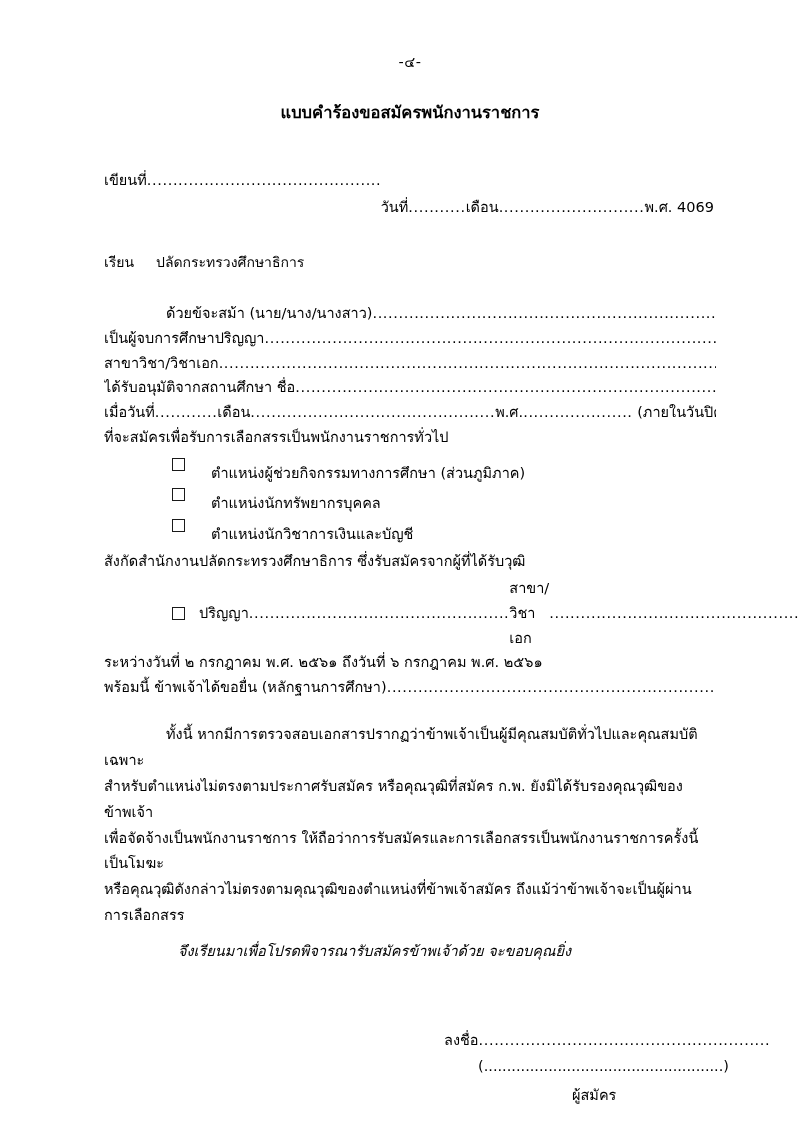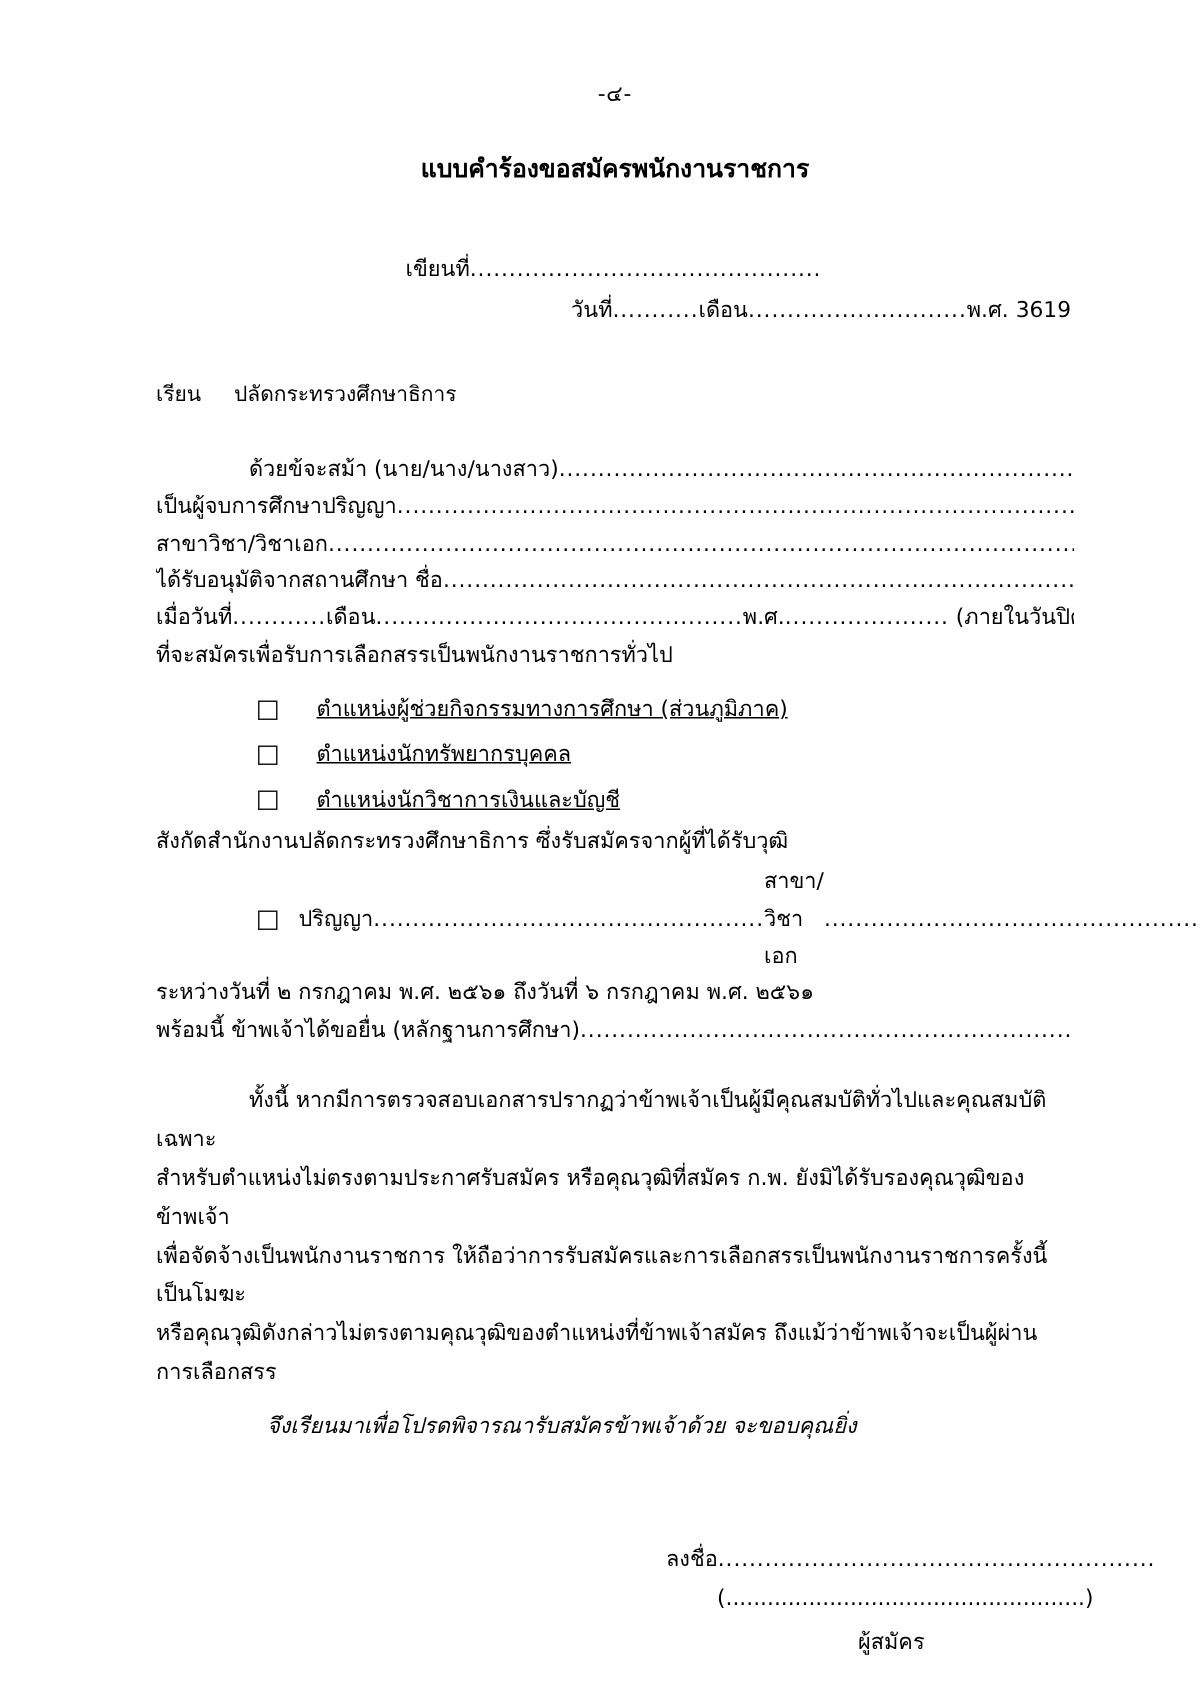--- a/index.html
+++ b/index.html
@@ -38,21 +38,21 @@
     font-weight: bold;
     font-size: 16.5px;
     margin-top: 26px;
   }
   .right-block {
     margin-top: 42px;
     font-size: 14.5px;
     line-height: 1.85;
   }
   .line-written-at {
-    text-align: center;
+    text-align: left;
     padding-right: 2px;
   }
   .line-date {
     text-align: right;
     padding-right: 2px;
   }
   .salutation {
     margin-top: 30px;
     font-size: 14px;
   }
@@ -76,23 +76,21 @@
   .dots {
     letter-spacing: 0.6px;
   }
   .checkbox-list {
     margin-top: 8px;
     font-size: 14.5px;
     line-height: 2.08;
   }
   .cb-row {
     display: flex;
-    align-items: center;
     padding-left: 68px;
-    text-decoration: underline;
   }
   .cb {
     display: inline-block;
     width: 11px;
     height: 11px;
     border: 1.2px solid #1a1a1a;
     margin-right: 26px;
     flex: 0 0 auto;
     background: #fff;
   }
@@ -145,21 +143,21 @@
 
     <div class="page-number">-๔-</div>
 
     <div class="doc-title">แบบคำร้องขอสมัครพนักงานราชการ</div>
 
     <div class="right-block">
       <div class="line-written-at">
         <span>เขียนที่</span><span class="dots">.............................................</span>
       </div>
       <div class="line-date">
-        <span>วันที่</span><span class="dots">...........</span><span>เดือน</span><span class="dots">............................</span><span>พ.ศ. 3619</span>
+        <span>วันที่</span><span class="dots">...........</span><span>เดือน</span><span class="dots">............................</span><span>พ.ศ. 4069</span>
       </div>
     </div>
 
     <div class="salutation">
       <span class="sal-label">เรียน</span><span>ปลัดกระทรวงศึกษาธิการ</span>
     </div>
 
     <div class="body-block">
       <div class="para-line">
         <span class="indent"></span><span>ด้วยข้จะสม้า (นาย/นาง/นางสาว)</span><span class="dots">.........................................................................................</span>

